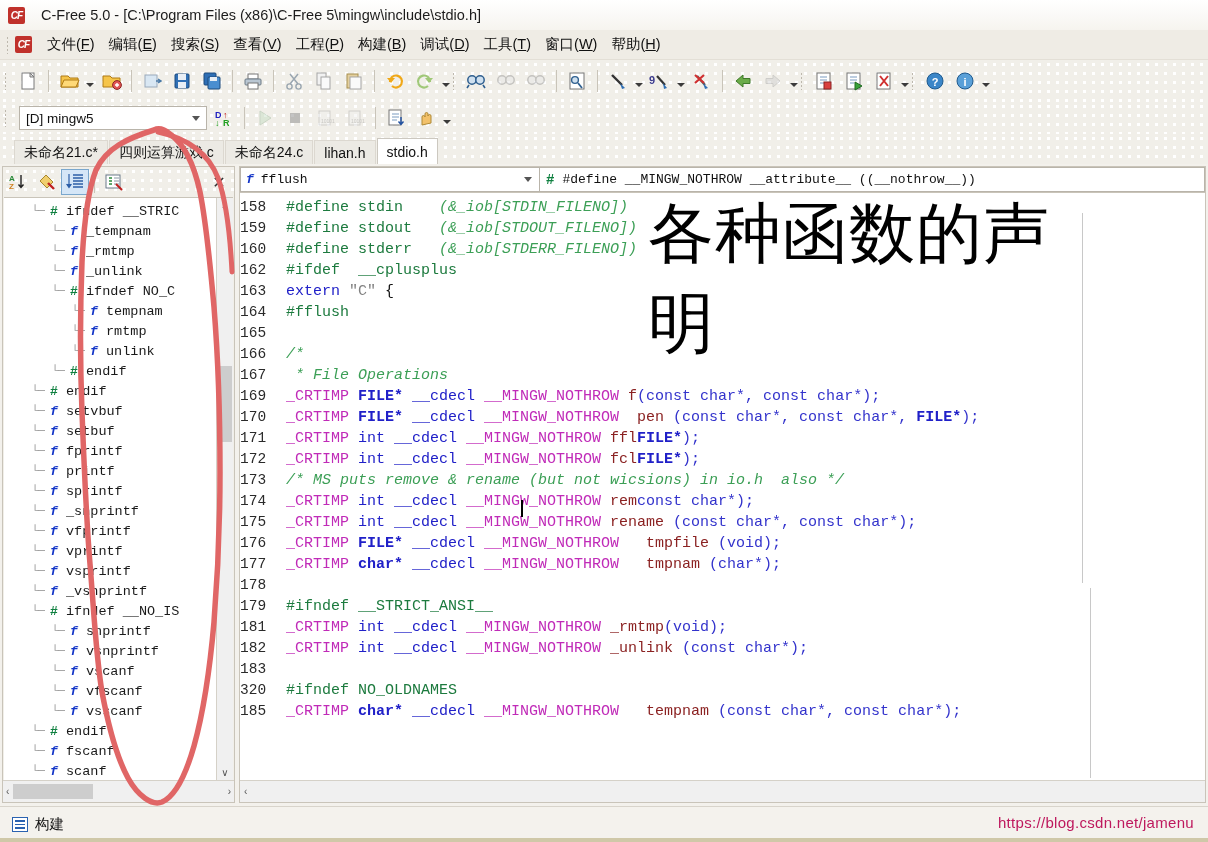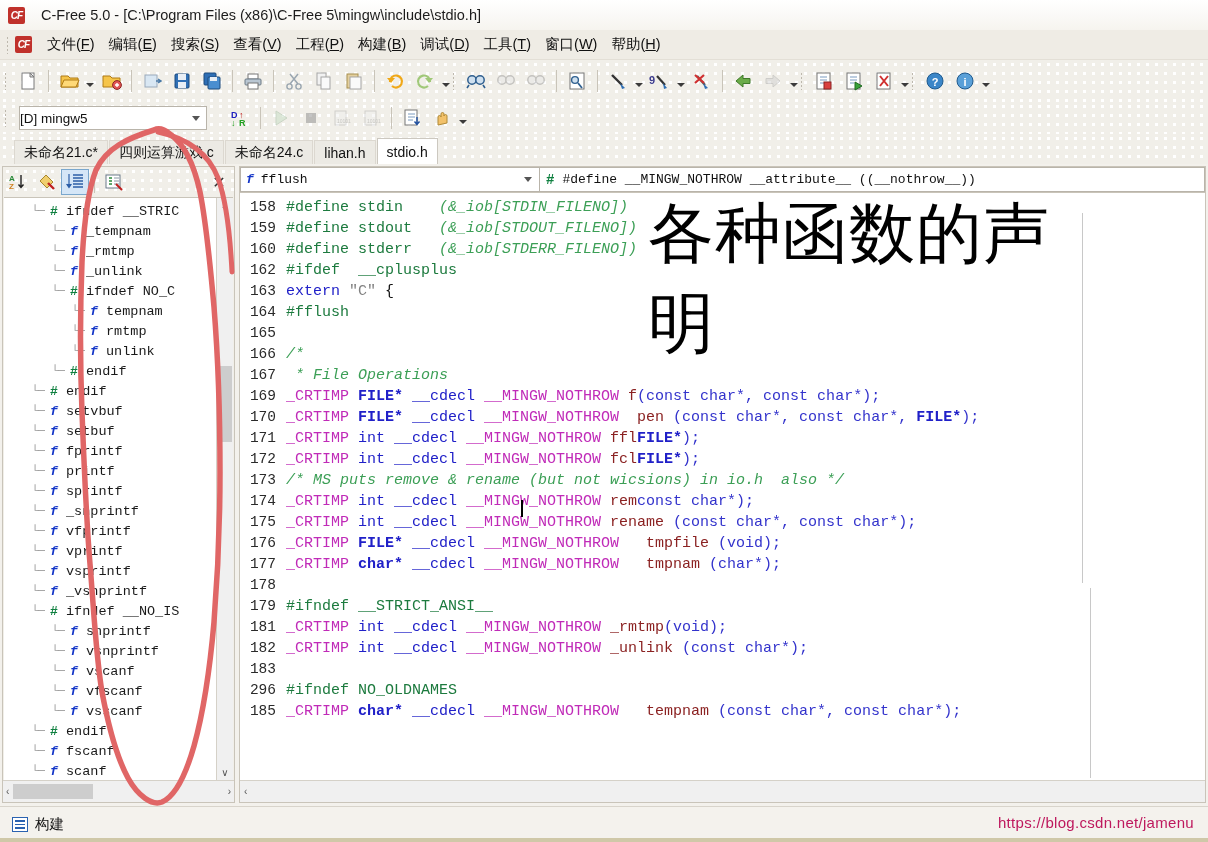--- a/index.html
+++ b/index.html
@@ -79,22 +79,22 @@
     width: 12px; height: 30px; flex: none;
     display: flex; align-items: flex-end; justify-content: center;
     padding-bottom: 9px;
   }
   .caret-tri {
     width: 0; height: 0; border-left: 4px solid transparent;
     border-right: 4px solid transparent; border-top: 4px solid #3b3b3b;
   }
   .proj-combo {
     width: 188px; height: 24px; background: #fff; border: 1px solid #b9b4aa;
-    display: flex; align-items: center; margin-left: 6px; margin-right: 18px;
-    font-size: 13.5px; color: #111; flex: none;
+    display: flex; align-items: center; margin-left: 6px; margin-right: 2px;
+    font-size: 13.5px; color: #111; padding-left: 6px; flex: none;
     position: relative;
   }
   .proj-combo .arr {
     position: absolute; right: 6px; top: 9px;
     width: 0; height: 0; border-left: 4px solid transparent;
     border-right: 4px solid transparent; border-top: 5px solid #555;
   }
 
   
   #tabbar {
@@ -206,22 +206,22 @@
 
   #ed-body { flex: 1; position: relative; overflow: hidden; display: flex; }
   #ed-code {
     flex: 1; position: relative; overflow: hidden;
     font-family: "Liberation Mono", monospace;
     font-size: 15px; line-height: 21px;
     padding-top: 4px;
   }
   .cline { display: flex; height: 21px; white-space: pre; }
   .lnum {
-    width: 42px; flex: none; text-align: right; padding-right: 6px;
-    color: #2a2a2a; font-family: "Liberation Mono", monospace; font-size: 14.5px; padding-left: 8px;
+    width: 42px; flex: none; text-align: left; padding-right: 6px;
+    color: #2a2a2a; font-family: "Liberation Mono", monospace; font-size: 14.5px;
   }
   .ctext { flex: 1; padding-left: 4px; }
   .k-pp    { color: #1c7a3e; }   
   .k-cmt   { color: #3c9f56; font-style: italic; }
   .k-macro { color: #c02bb8; }   
   .k-type  { color: #2020c8; font-weight: bold; }
   .k-kw    { color: #2020c8; }
   .k-fn    { color: #8b2222; }
   .k-str   { color: #808080; }
   .k-plain { color: #101010; }
@@ -799,21 +799,21 @@
           <div class="cline"><span class="lnum">173</span><span class="ctext"><span class="k-cmt">/* MS puts remove &amp; rename (but not wicsions) in io.h  also */</span></span></div>
           <div class="cline"><span class="lnum">174</span><span class="ctext"><span class="k-macro">_CRTIMP </span><span class="k-kw">int </span><span class="k-kw">__cdecl </span><span class="k-macro">__MINGW_NOTHROW </span><span class="k-fn">rem</span><span class="k-param">const char*);</span></span></div>
           <div class="cline"><span class="lnum">175</span><span class="ctext"><span class="k-macro">_CRTIMP </span><span class="k-kw">int </span><span class="k-kw">__cdecl </span><span class="k-macro">__MINGW_NOTHROW </span><span class="k-fn">rename </span><span class="k-param">(const char*, const char*);</span></span></div>
           <div class="cline"><span class="lnum">176</span><span class="ctext"><span class="k-macro">_CRTIMP </span><span class="k-type">FILE* </span><span class="k-kw">__cdecl </span><span class="k-macro">__MINGW_NOTHROW </span><span class="k-fn">  tmpfile </span><span class="k-param">(void);</span></span></div>
           <div class="cline"><span class="lnum">177</span><span class="ctext"><span class="k-macro">_CRTIMP </span><span class="k-type">char* </span><span class="k-kw">__cdecl </span><span class="k-macro">__MINGW_NOTHROW </span><span class="k-fn">  tmpnam </span><span class="k-param">(char*);</span></span></div>
           <div class="cline"><span class="lnum">178</span><span class="ctext"></span></div>
           <div class="cline"><span class="lnum">179</span><span class="ctext"><span class="k-pp">#ifndef __STRICT_ANSI__</span></span></div>
           <div class="cline"><span class="lnum">181</span><span class="ctext"><span class="k-macro">_CRTIMP </span><span class="k-kw">int </span><span class="k-kw">__cdecl </span><span class="k-macro">__MINGW_NOTHROW </span><span class="k-fn">_rmtmp</span><span class="k-param">(void);</span></span></div>
           <div class="cline"><span class="lnum">182</span><span class="ctext"><span class="k-macro">_CRTIMP </span><span class="k-kw">int </span><span class="k-kw">__cdecl </span><span class="k-macro">__MINGW_NOTHROW </span><span class="k-fn">_unlink </span><span class="k-param">(const char*);</span></span></div>
           <div class="cline"><span class="lnum">183</span><span class="ctext"></span></div>
-          <div class="cline"><span class="lnum">296</span><span class="ctext"><span class="k-pp">#ifndef NO_OLDNAMES</span></span></div>
+          <div class="cline"><span class="lnum">320</span><span class="ctext"><span class="k-pp">#ifndef NO_OLDNAMES</span></span></div>
           <div class="cline"><span class="lnum">185</span><span class="ctext"><span class="k-macro">_CRTIMP </span><span class="k-type">char* </span><span class="k-kw">__cdecl </span><span class="k-macro">__MINGW_NOTHROW </span><span class="k-fn">  tempnam </span><span class="k-param">(const char*, const char*);</span></span></div>
           <div class="vguide" style="left:842px;top:20px;height:370px"></div>
           <div class="vguide" style="left:850px;top:395px;height:190px"></div>
           <div id="code-caret"></div>
         </div>
     </div>
     <div id="ed-hscroll">
       <span class="sb-arrow">‹</span>
     </div>
   </div>

